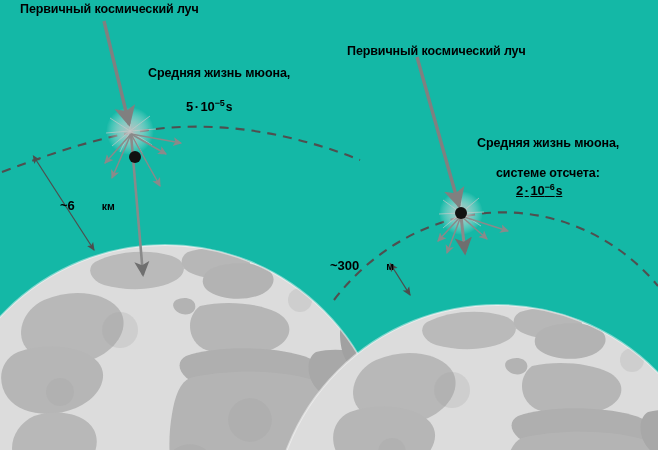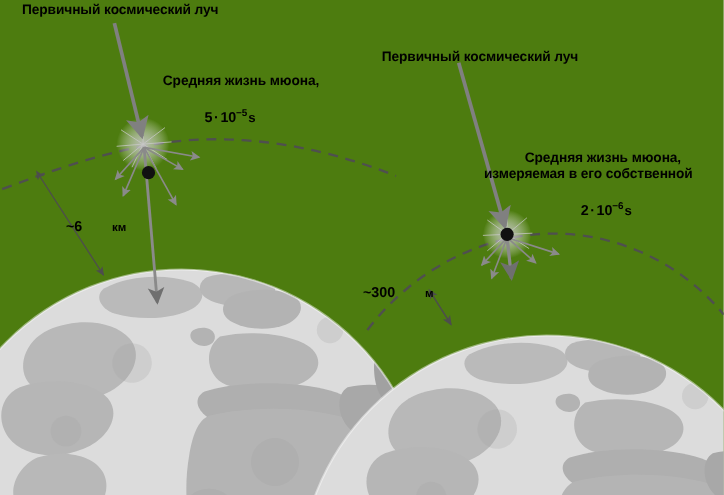--- a/index.html
+++ b/index.html
@@ -11,21 +11,21 @@
     width: 658px;
     height: 450px;
     overflow: hidden;
     font-family: "Liberation Sans", sans-serif;
     color: #000000;
   }
   #figure {
     position: relative;
     width: 658px;
     height: 450px;
-    background: #4d7c0f;
+    background: #14b8a6;
   }
   #figure svg.layer {
     position: absolute;
     left: 0;
     top: 0;
     width: 658px;
     height: 450px;
   }
   .caption {
     position: absolute;
@@ -270,24 +270,24 @@
   </div>
 
   <div class="dist-label" style="left:60px; top:198px;">
     <span>~6</span><span class="unit" style="margin-left:3px;">км</span>
   </div>
 
   <div class="caption" style="left:347px; top:44px;">Первичный космический луч</div>
 
   <div class="caption center" style="left:477px; top:136px;">Средняя жизнь мюона,</div>
 
-  <div class="caption center" style="left:440px; top:151px;">измеряемая в его собственной</div>
-
-
-  <div class="caption center" style="left:528px; top:183px;">
+
+  <div class="caption center" style="left:496px; top:166px;">системе отсчета:</div>
+
+  <div class="caption center" style="left:516px; top:183px;text-decoration:underline;">
     <span class="expr">
       <span>2</span><span class="dot">·</span><span>10</span><sup>−6</sup><span class="sci-s">s</span>
     </span>
   </div>
 
   <div class="dist-label" style="left:330px; top:258px;">
     <span>~300</span><span class="unit" style="margin-left:3px;">м</span>
   </div>
 
 </div>

